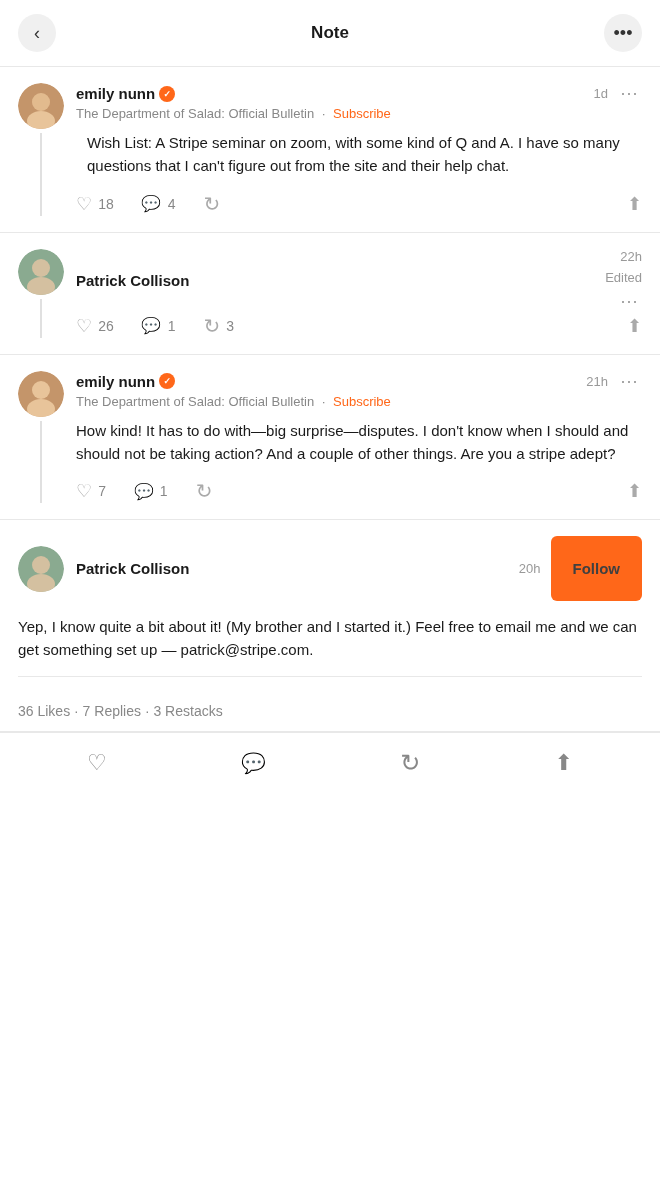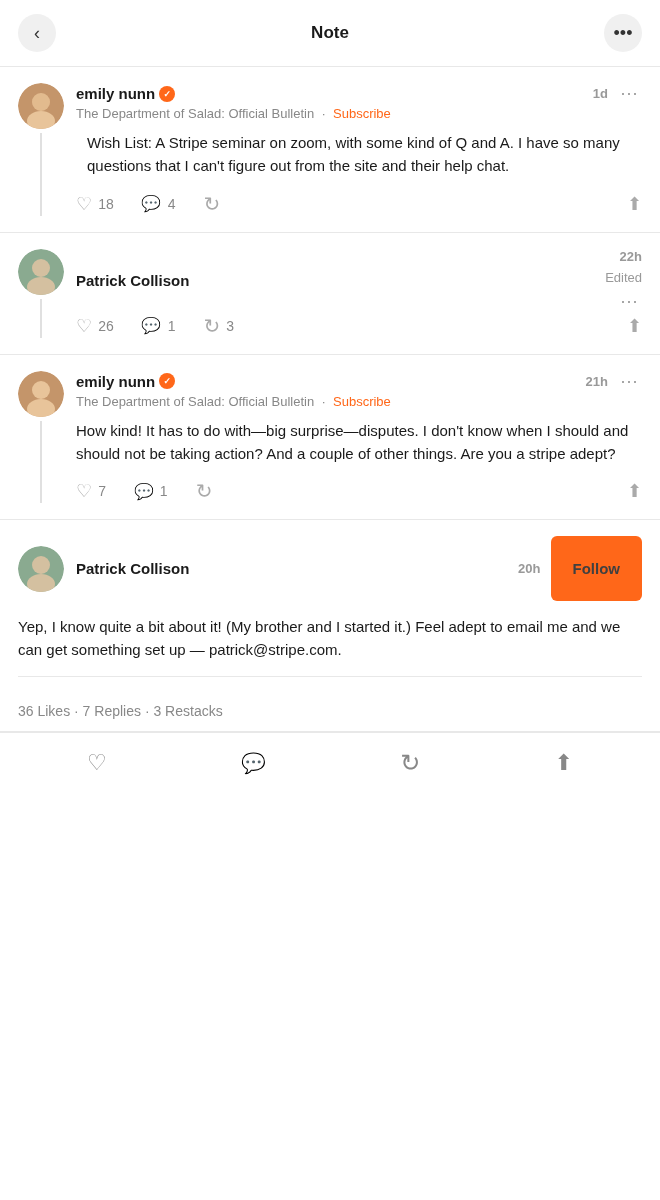--- a/index.html
+++ b/index.html
@@ -74,21 +74,20 @@
     }
     .verified-check {
       color: white;
       font-size: 9px;
       font-weight: 700;
     }
     .post-time {
       font-size: 13px;
       color: #999;
       flex-shrink: 0;
-      font-weight: bold;
     }
     .post-edited {
       font-size: 13px;
       color: #999;
     }
     .more-btn {
       font-size: 18px;
       color: #999;
       cursor: pointer;
       flex-shrink: 0;
@@ -373,21 +372,21 @@
     <div style="flex:1; min-width:0;">
       <div style="display:flex; align-items:center; justify-content:space-between;">
         <span class="author-name">Patrick Collison</span>
         <div style="display:flex; align-items:center; gap:10px;">
           <span class="post-time">20h</span>
           <button class="follow-btn">Follow</button>
         </div>
       </div>
     </div>
   </div>
-  <div class="post-body" style="padding-bottom:14px; border-bottom:1px solid #e8e8e8;">Yep, I know quite a bit about it! (My brother and I started it.) Feel adept to email me and we can get something set up — patrick@stripe.com.</div>
+  <div class="post-body" style="padding-bottom:14px; border-bottom:1px solid #e8e8e8;">Yep, I know quite a bit about it! (My brother and I started it.) Feel free to email me and we can get something set up — patrick@stripe.com.</div>
 </div>
 
 <div class="post-stats">
   <span>36 Likes</span>
   <span> · </span>
   <span>7 Replies</span>
   <span> · </span>
   <span>3 Restacks</span>
 </div>
 

